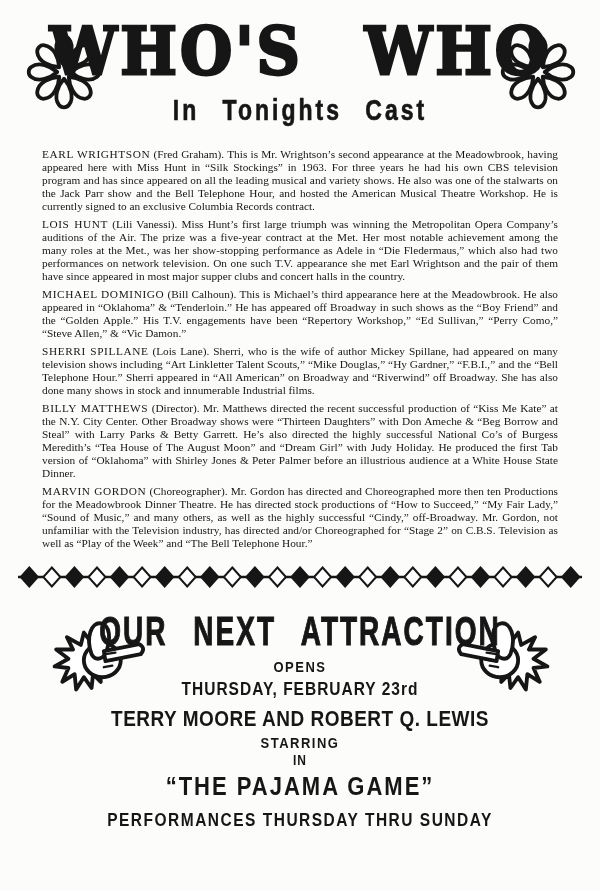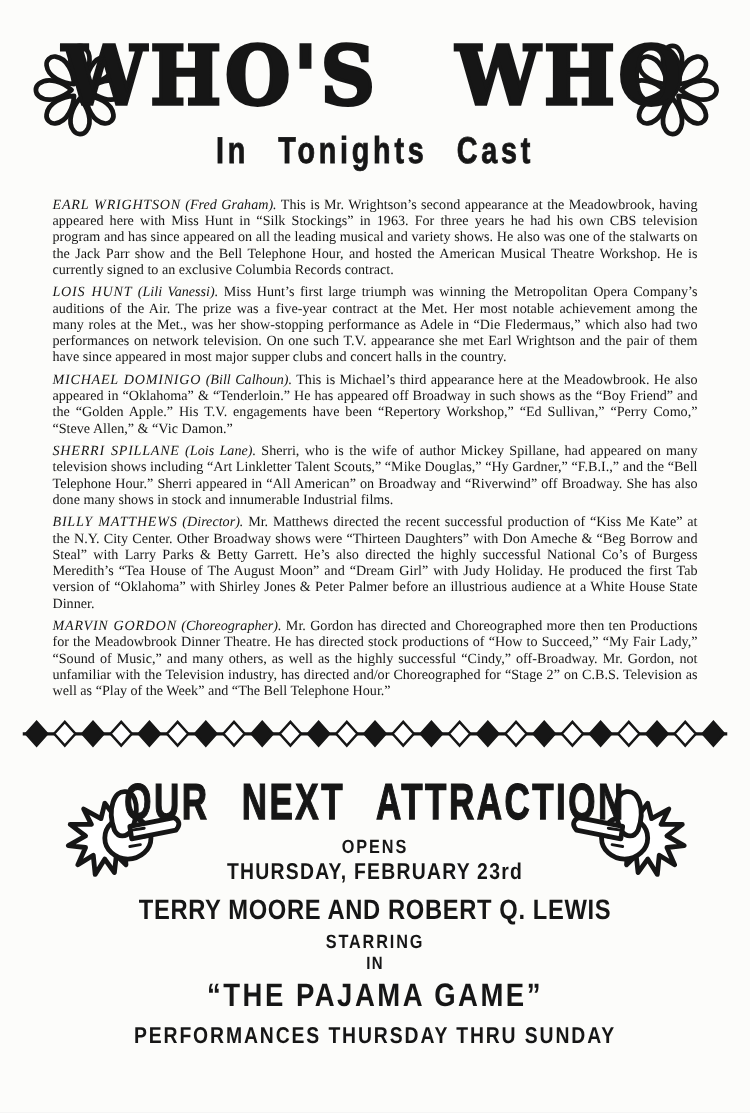--- a/index.html
+++ b/index.html
@@ -6,21 +6,21 @@
   body{width:600px;height:890px;background:#e9e9e9;}
   .page{
     position:relative;width:600px;height:890px;overflow:hidden;
     background:#fcfcfa;color:#161616;
     font-family:"Liberation Serif", serif;
   }
   
   .flower{position:absolute;top:30px;width:84px;height:84px;}
   .flower-left{left:22px;}
   .flower-right{right:20px;}
-  .masthead{padding-top:26px;text-align:center;}
+  .masthead{padding-top:16px;text-align:center;}
   .title{
     font-family:"DejaVu Serif", serif;font-weight:bold;
     font-size:60px;line-height:66px;
     letter-spacing:3px;word-spacing:38px;
     -webkit-text-stroke:2.6px #161616;
     transform:scaleY(1.08);transform-origin:center top;
     white-space:nowrap;
   }
   .subtitle{
     margin-top:12px;
@@ -29,22 +29,22 @@
     letter-spacing:3px;word-spacing:14px;
     -webkit-text-stroke:0.5px #161616;
     transform:scaleY(1.3);transform-origin:center top;
   }
   
   .bios{margin:30px 42px 0 42px;}
   .bio{
     font-size:11.3px;line-height:12.9px;
     text-align:justify;margin:0 0 5.5px 0;
   }
-  .bio-name{font-style:italic;letter-spacing:0.6px;}
-  .bio-role{font-style:italic;}
+  .bio-name{letter-spacing:0.6px;}
+  .bio-role{}
   
   .divider{display:block;margin:14px auto 0 auto;width:564px;height:26px;}
   
   .next{
     position:relative;margin-top:20px;text-align:center;
     font-family:"Liberation Sans", sans-serif;font-weight:bold;
   }
   .hand{position:absolute;width:100px;height:92px;top:2px;}
   .hand-left{left:50px;}
   .hand-right{right:48px;transform:scaleX(-1);}

